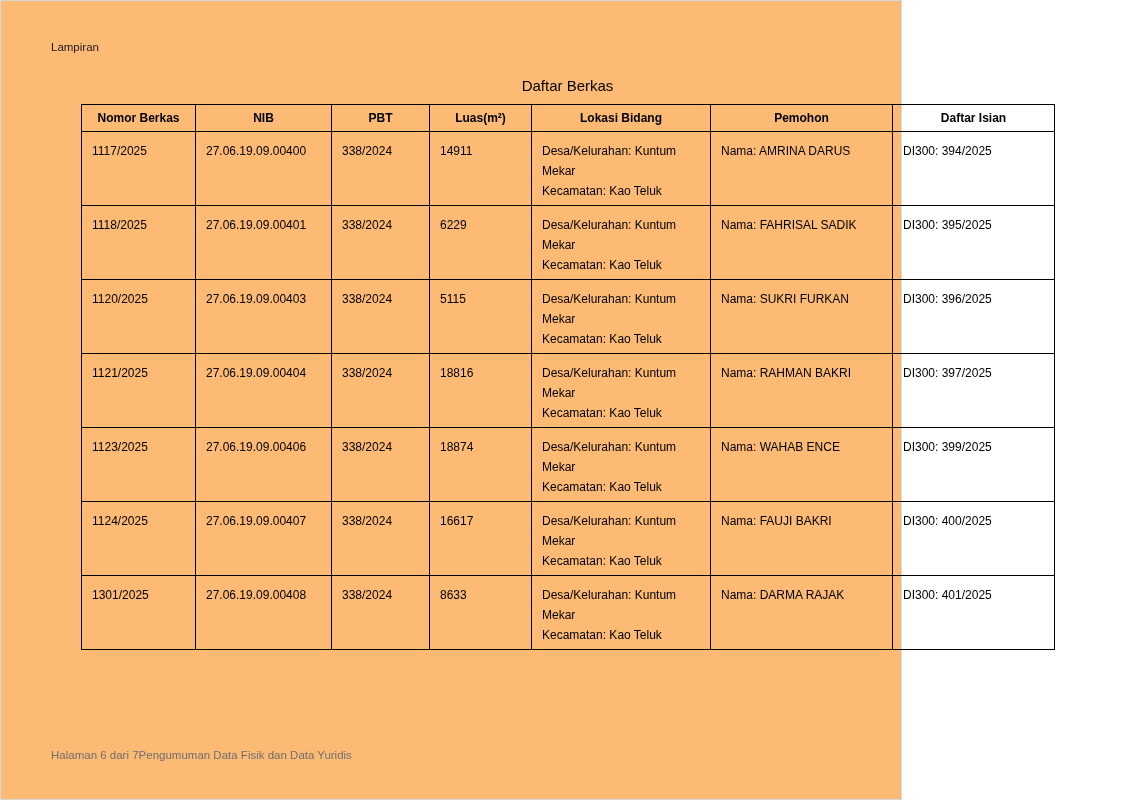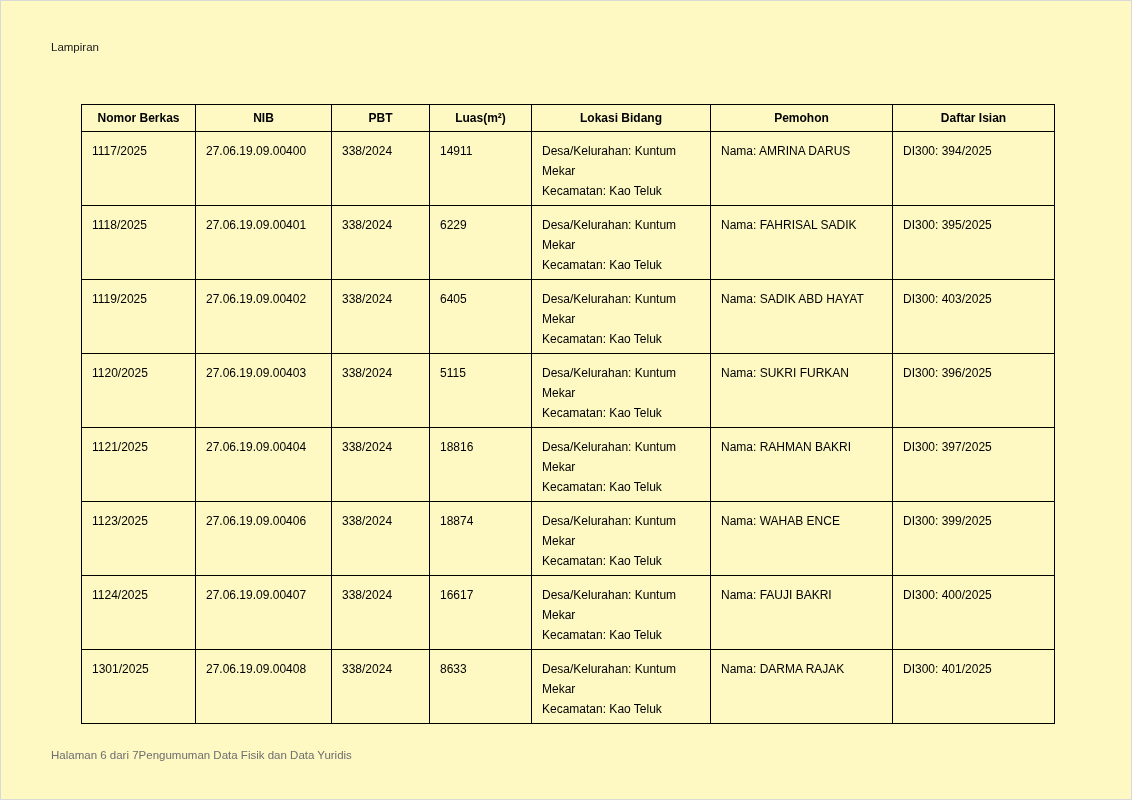--- a/index.html
+++ b/index.html
@@ -5,22 +5,22 @@
   * { margin: 0; padding: 0; box-sizing: border-box; }
   html, body {
     width: 1132px; height: 800px;
     background: #ffffff;
     font-family: "Liberation Sans", sans-serif;
     color: #000000;
     overflow: hidden;
   }
   .page {
     position: relative;
-    width: 1132px; height: 800px;
-    background: #fef9c3;
+    width: 902px; height: 800px;
+    background: #fdba74;
     border: 1px solid #d9d9d9;
   }
   .lampiran {
     position: absolute;
     left: 50px; top: 40px;
     font-size: 11.5px;
     color: #1a1a1a;
   }
   .doc-title {
     position: absolute;
@@ -72,20 +72,21 @@
     color: #6e6e6e;
   }
 </style>
 </head>
 <body>
 
 <div class="page">
 
   <div class="lampiran">Lampiran</div>
 
+  <div class="doc-title">Daftar Berkas</div>
 
   <table class="berkas">
     <colgroup>
       <col class="c1">
         <col class="c2">
         <col class="c3">
         <col class="c4">
         <col class="c5">
         <col class="c6">
         <col class="c7">
@@ -120,32 +121,20 @@
         <td>338/2024</td>
         <td class="num-right">6229</td>
         <td>
           <div>Desa/Kelurahan: Kuntum Mekar</div>
           <div>Kecamatan: Kao Teluk</div>
         </td>
         <td>Nama: FAHRISAL SADIK</td>
         <td>DI300: 395/2025</td>
       </tr>
       <tr>
-        <td>1119/2025</td>
-        <td>27.06.19.09.00402</td>
-        <td>338/2024</td>
-        <td class="num-right">6405</td>
-        <td>
-          <div>Desa/Kelurahan: Kuntum Mekar</div>
-          <div>Kecamatan: Kao Teluk</div>
-        </td>
-        <td>Nama: SADIK ABD HAYAT</td>
-        <td>DI300: 403/2025</td>
-      </tr>
-      <tr>
         <td>1120/2025</td>
         <td>27.06.19.09.00403</td>
         <td>338/2024</td>
         <td class="num-right">5115</td>
         <td>
           <div>Desa/Kelurahan: Kuntum Mekar</div>
           <div>Kecamatan: Kao Teluk</div>
         </td>
         <td>Nama: SUKRI FURKAN</td>
         <td>DI300: 396/2025</td>

